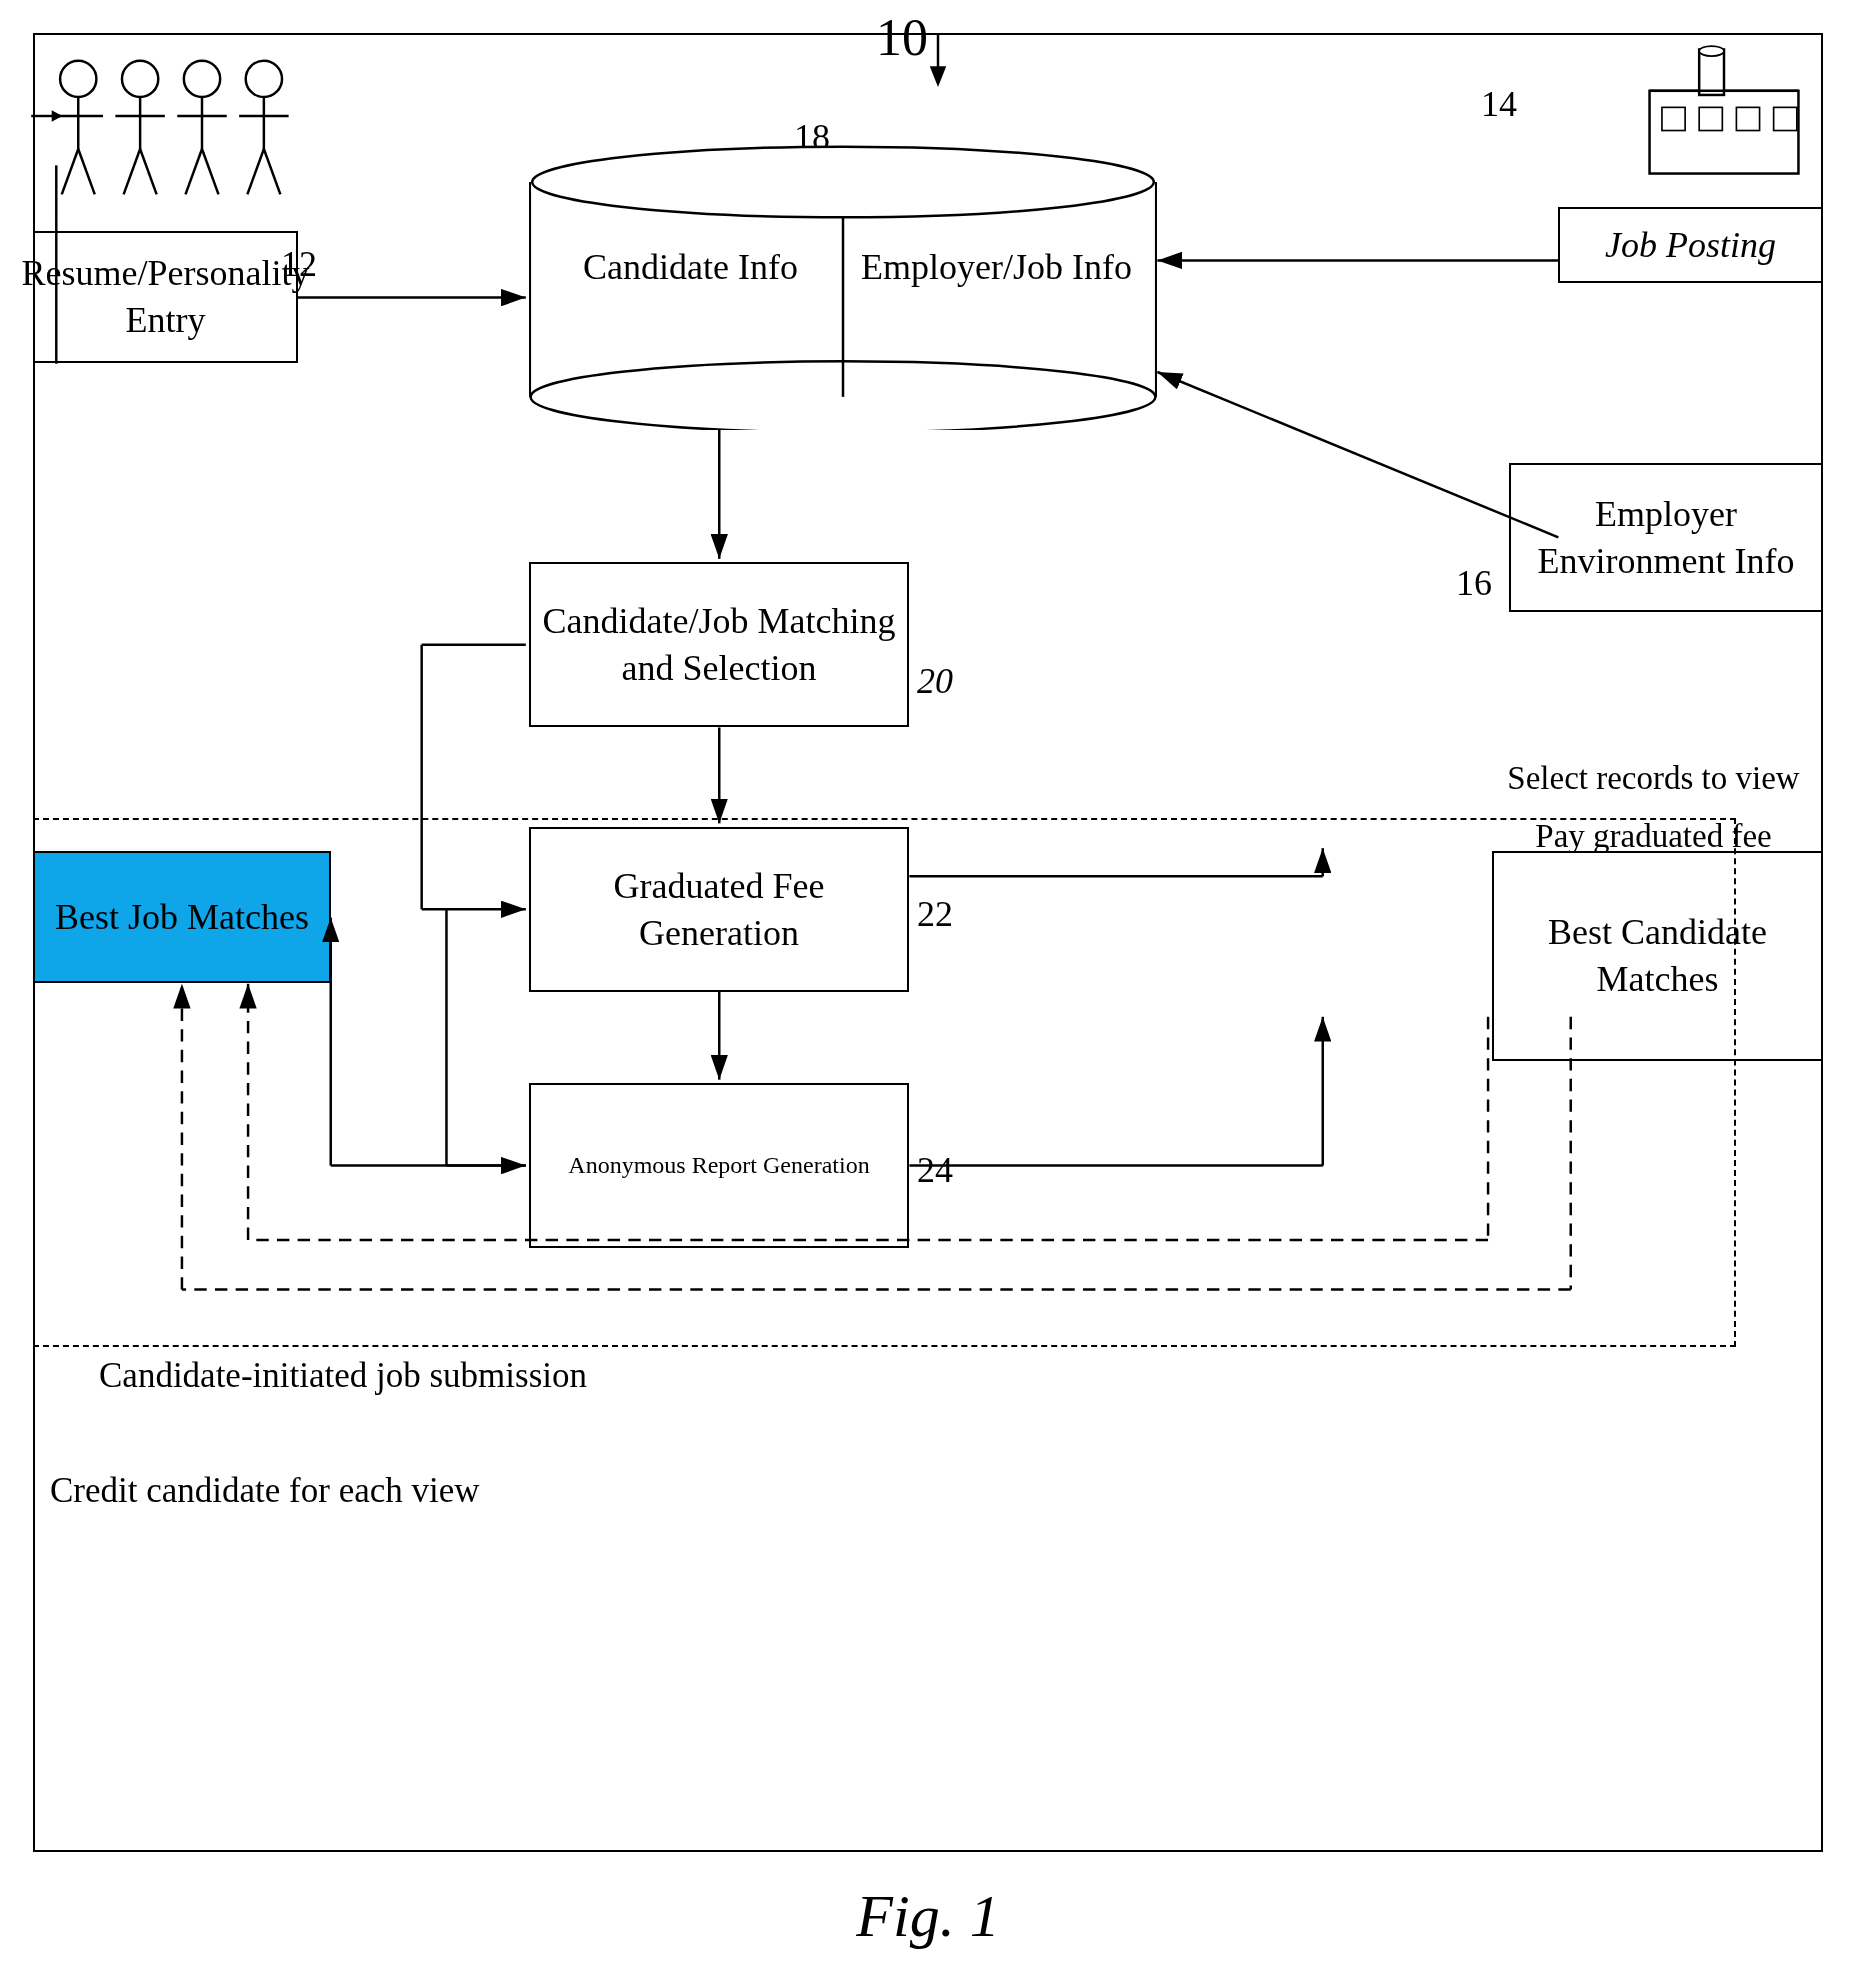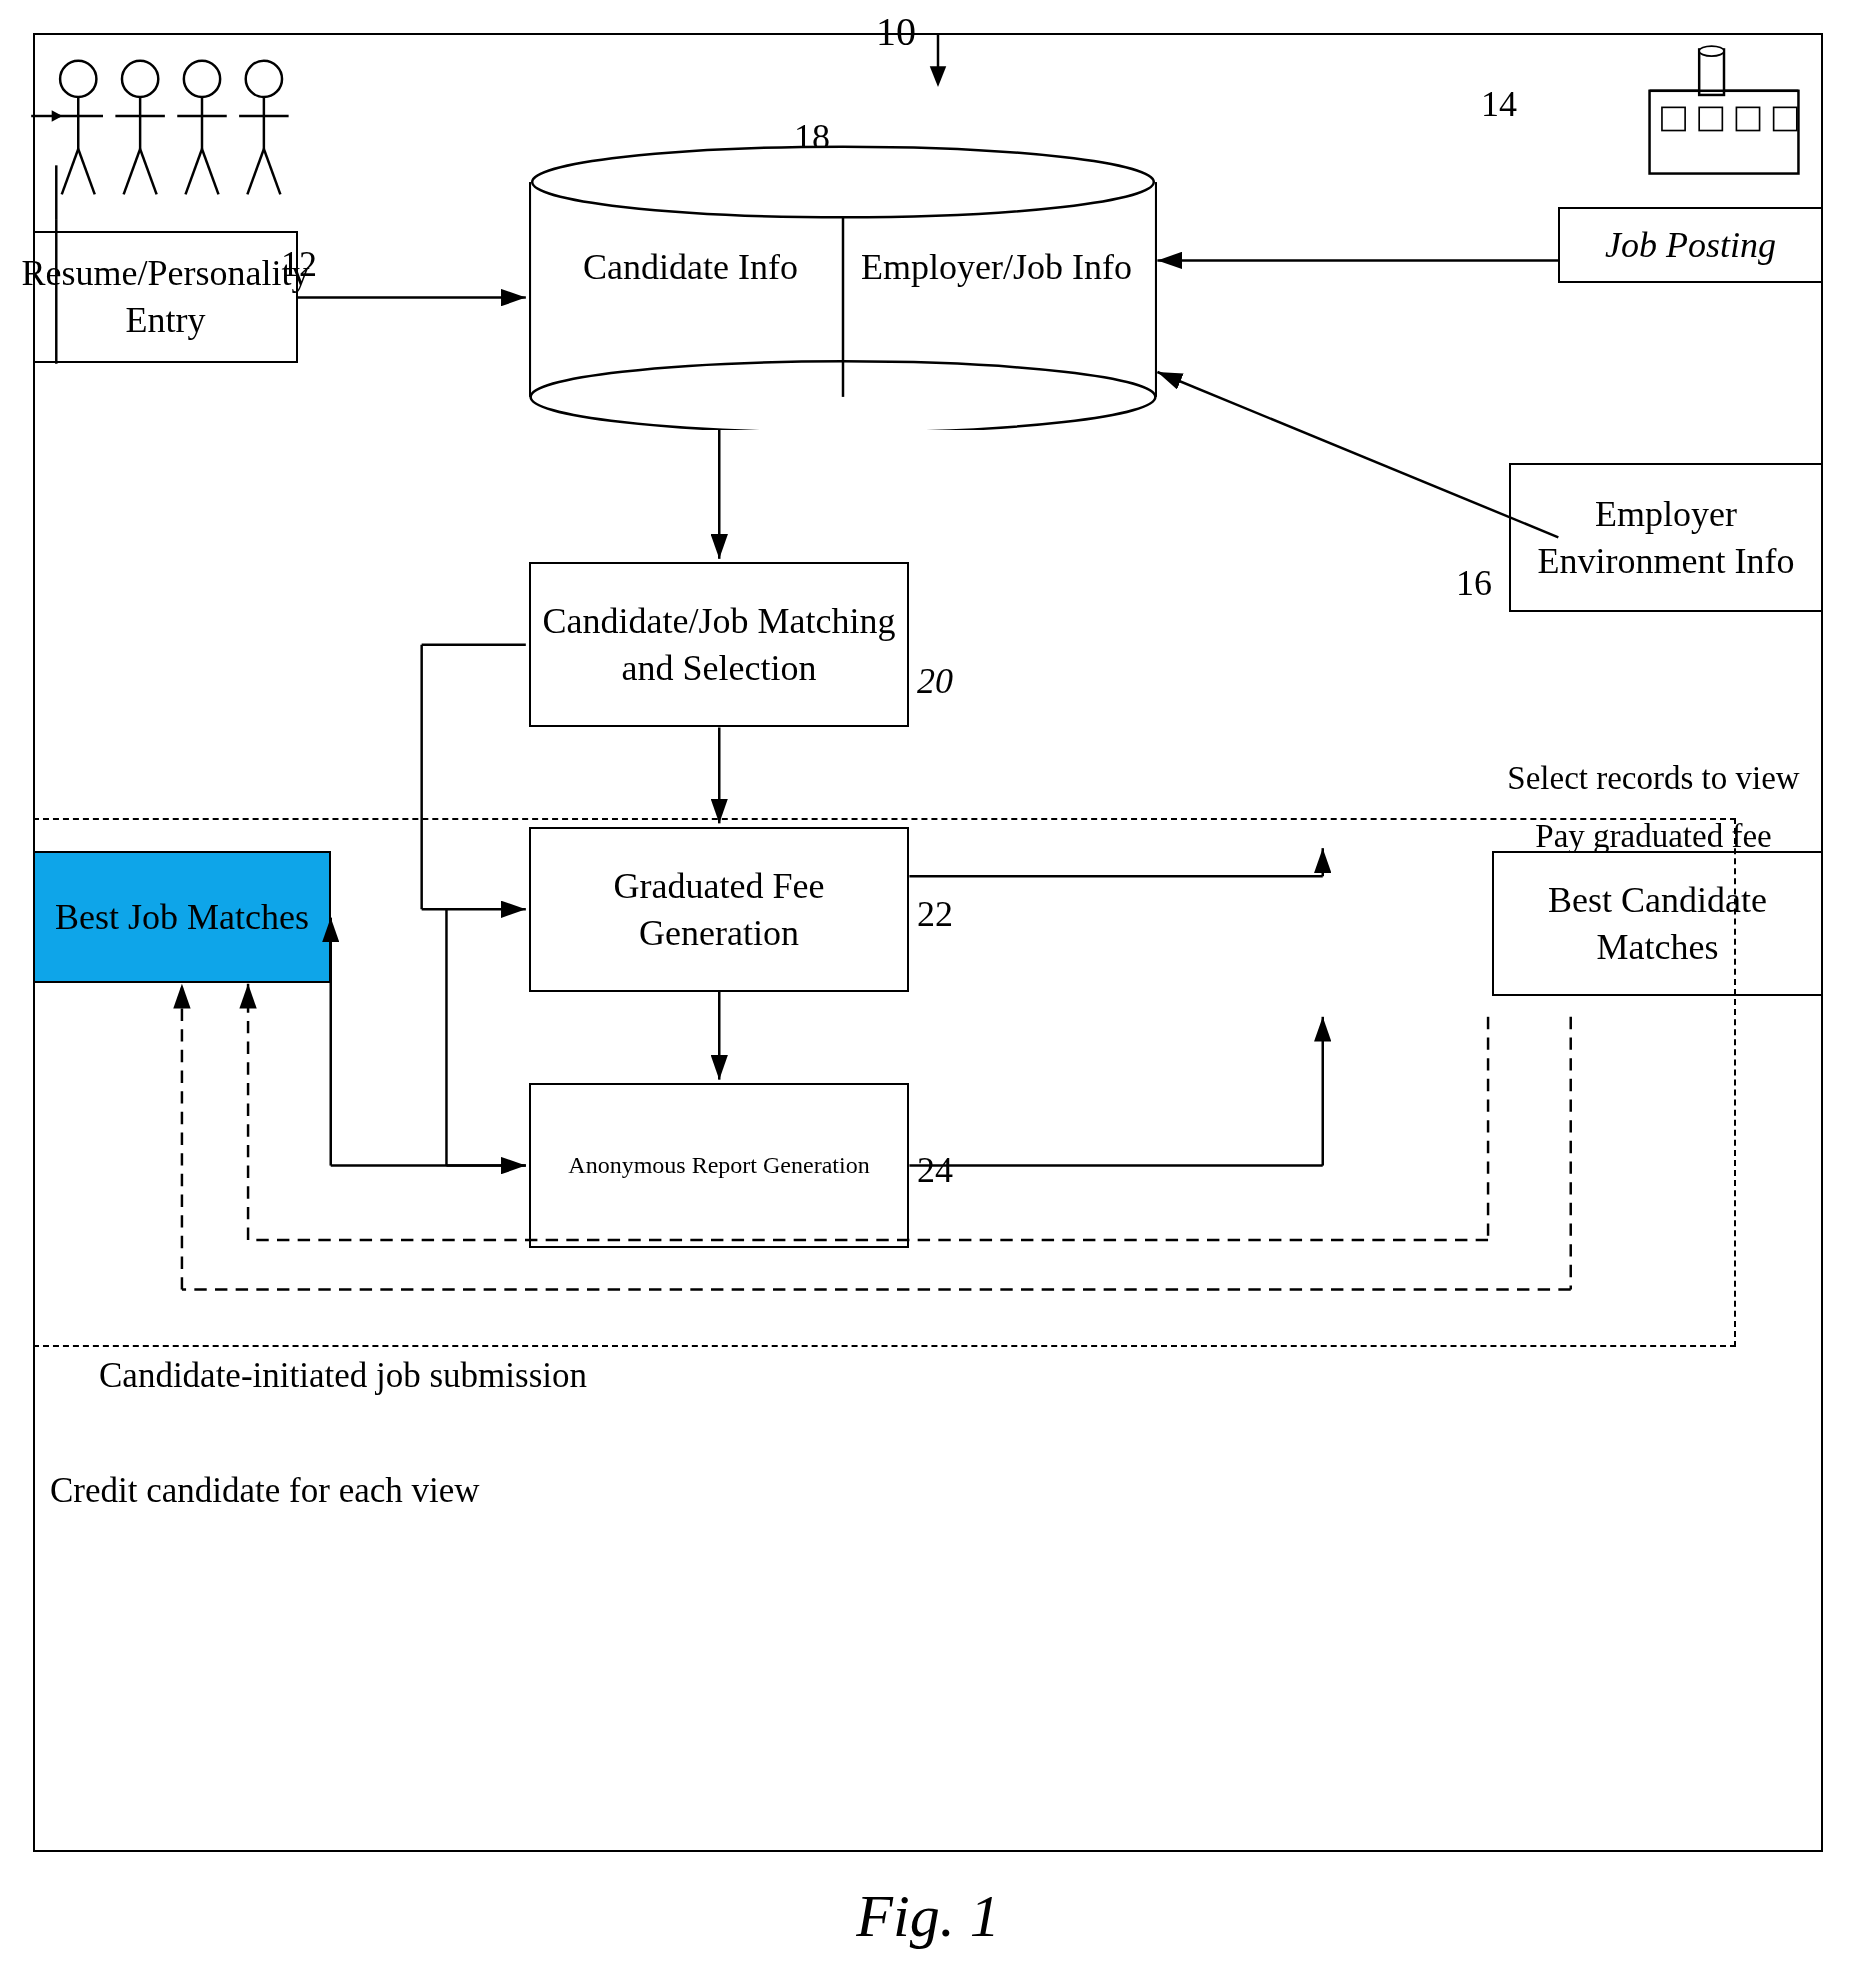--- a/index.html
+++ b/index.html
@@ -10,21 +10,21 @@
       height: 1984px;
       position: relative;
       overflow: hidden;
     }
 
     
     .ref-10 {
       position: absolute;
       top: 8.3px;
       left: 876px;
-      font-size: 40px;
+      font-size: 52px;
     }
 
     
     .resume-box {
       position: absolute;
       top: 231px;
       left: 33px;
       width: 265px;
       height: 132px;
       border: 2.5px solid #000;
@@ -192,21 +192,21 @@
       font-size: 36px;
       line-height: 1.3;
     }
 
     
     .best-candidate-box {
       position: absolute;
       top: 851px;
       right: 33px;
       width: 331px;
-      height: 145px;
+      height: 210px;
       border: 2.5px solid #000;
       background: white;
       display: flex;
       align-items: center;
       justify-content: center;
       text-align: center;
       font-size: 36px;
       line-height: 1.3;
     }
 

